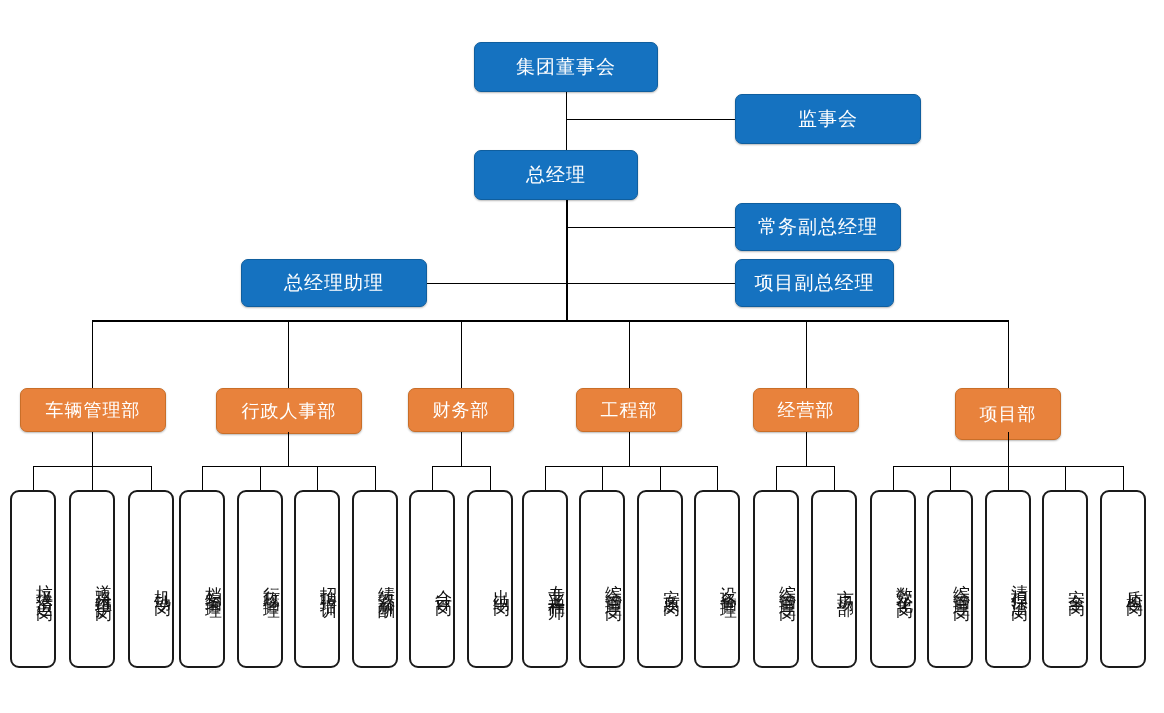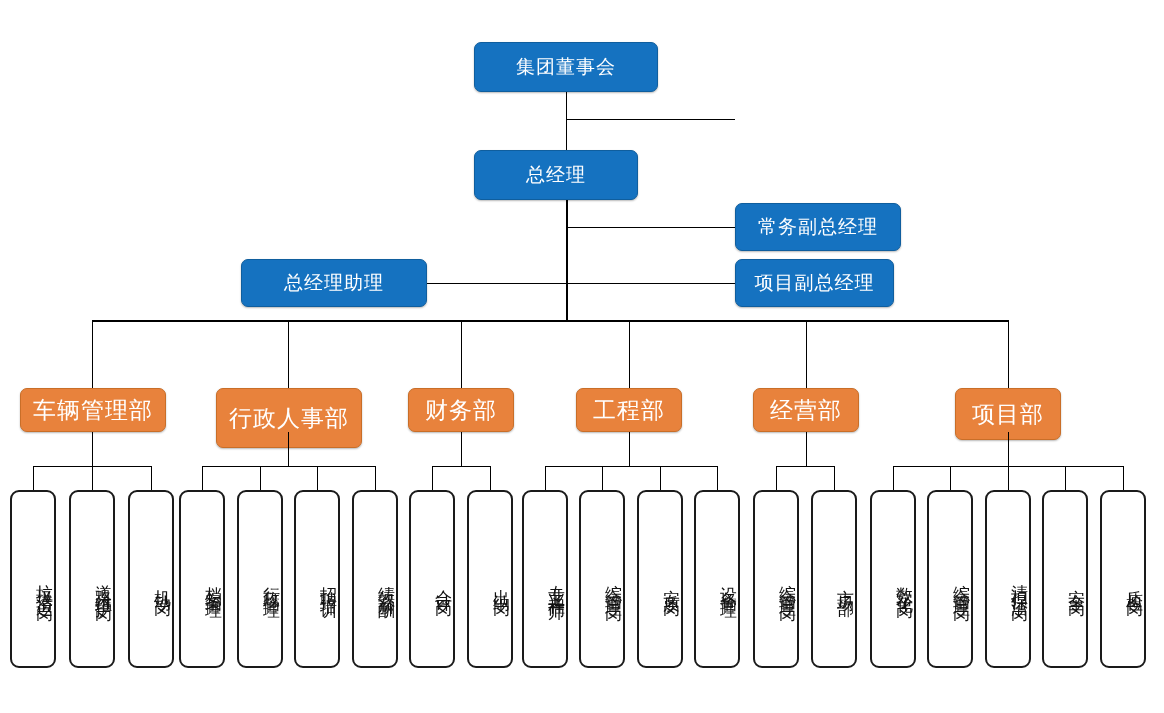--- a/index.html
+++ b/index.html
@@ -48,21 +48,21 @@
     font-size: 19px;
     letter-spacing: 1px;
     box-shadow: 0 1px 2px rgba(0,0,0,0.28);
   }
 
   .node.orange {
     background: #E8823C;
     color: #ffffff;
     border: 1px solid #c8enone;
     border: 1px solid #c96e28;
-    font-size: 23px;
+    font-size: 18px;
     letter-spacing: 1px;
     box-shadow: 0 1px 2px rgba(0,0,0,0.28);
   }
 
   .node.leaf {
     background: #ffffff;
     color: #111111;
     border: 2px solid #1a1a1a;
     border-radius: 9px;
     font-size: 17px;
@@ -77,20 +77,23 @@
 </style>
 </head>
 <body>
 
 <div id="chart-root">
 
   <div class="node blue" style="left:474px; top:42px; width:184px; height:50px;">
     <span>集团董事会</span>
   </div>
 
+  <div class="node blue" style="left:735px; top:94px; width:186px; height:50px;">
+    <span>监事会</span>
+  </div>
 
   <div class="node blue" style="left:474px; top:150px; width:164px; height:50px;">
     <span>总经理</span>
   </div>
 
   <div class="node blue" style="left:735px; top:203px; width:166px; height:48px;">
     <span>常务副总经理</span>
   </div>
 
   <div class="node blue" style="left:735px; top:259px; width:159px; height:48px;">
@@ -117,21 +120,21 @@
   <div class="ln v" style="left:92px; top:320px; height:68px;"></div>
   <div class="ln v" style="left:288px; top:320px; height:68px;"></div>
   <div class="ln v" style="left:461px; top:320px; height:68px;"></div>
   <div class="ln v" style="left:629px; top:320px; height:68px;"></div>
   <div class="ln v" style="left:806px; top:320px; height:68px;"></div>
   <div class="ln v" style="left:1008px; top:320px; height:68px;"></div>
 
   <div class="node orange" style="left:20px; top:388px; width:146px; height:44px;">
     <span>车辆管理部</span>
   </div>
-  <div class="node orange" style="left:216px; top:388px; width:146px; height:60px;">
+  <div class="node orange" style="left:216px; top:388px; width:146px; height:46px;">
     <span>行政人事部</span>
   </div>
   <div class="node orange" style="left:408px; top:388px; width:106px; height:44px;">
     <span>财务部</span>
   </div>
   <div class="node orange" style="left:576px; top:388px; width:106px; height:44px;">
     <span>工程部</span>
   </div>
   <div class="node orange" style="left:753px; top:388px; width:106px; height:44px;">
     <span>经营部</span>

